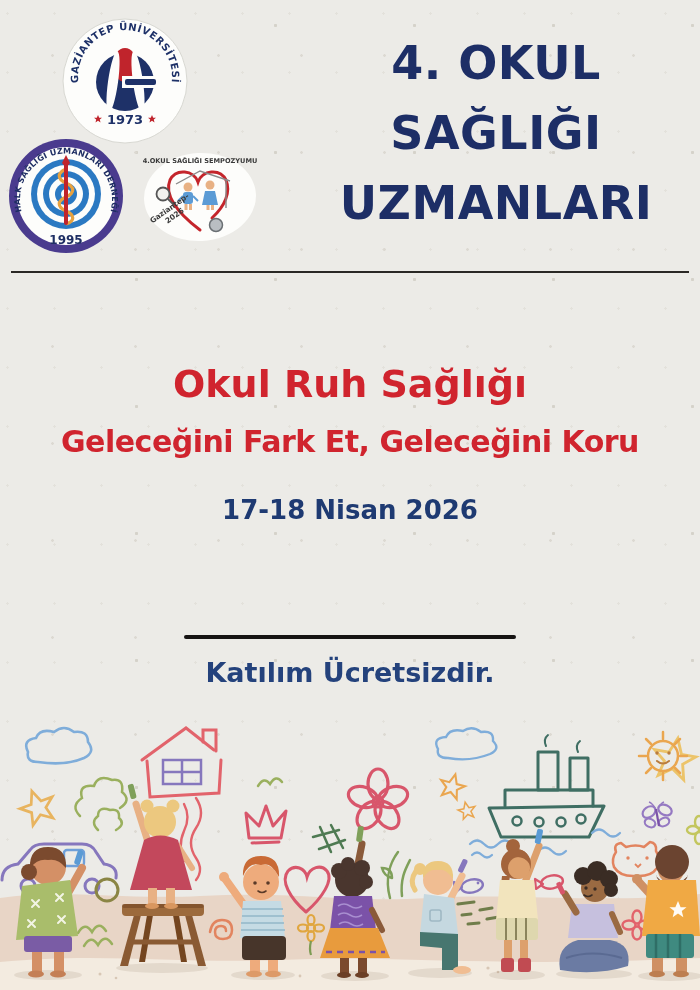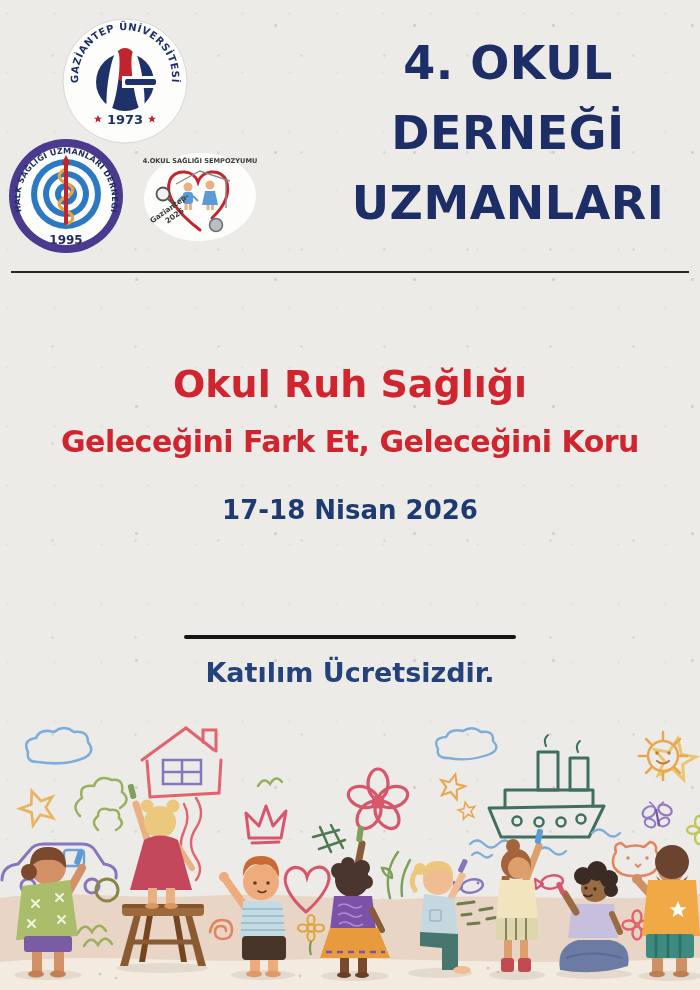--- a/index.html
+++ b/index.html
@@ -12,21 +12,21 @@
       radial-gradient(circle,#d5d2ca 1.3px,transparent 1.9px);
     background-size:83px 97px,47px 59px,139px 127px;
     background-position:11px 7px,31px 43px,67px 89px;
     font-family:"DejaVu Sans","Liberation Sans",sans-serif;
   }
   .logo{position:absolute;}
   .logo-uni{left:62px;top:18px;width:126px;height:126px;}
   .logo-hsud{left:7px;top:137px;width:118px;height:118px;}
   .logo-symp{left:142px;top:148px;width:116px;height:96px;}
   .title{
-    position:absolute;left:330px;top:28px;width:356px;text-align:center;
+    position:absolute;left:318px;top:28px;width:356px;text-align:center;
     color:#1d2e66;font-weight:bold;font-size:46px;line-height:70px;letter-spacing:.5px;
   }
   .divider1{position:absolute;left:11px;top:271px;width:678px;height:2px;background:#2a2825;}
   .divider2{position:absolute;left:184px;top:635px;width:332px;height:4px;background:#161413;border-radius:2px;}
   .centerline{position:absolute;left:0;width:700px;text-align:center;font-weight:bold;}
   .theme1{top:362px;font-size:38px;color:#d0242e;}
   .theme2{top:424px;font-size:30px;color:#d0242e;letter-spacing:-0.5px;white-space:nowrap;}
   .date{top:495px;font-size:26px;color:#1e3a72;}
   .venue{top:534px;font-size:23px;line-height:33px;color:#1e3a72;}
   .notes{top:657px;font-size:27px;line-height:31px;color:#24427c;}
@@ -105,21 +105,21 @@
         <rect x="69" y="57" width="3" height="5" fill="#e8b184"></rect>
     </g>
     <g transform="rotate(-35 30 64)">
       <text x="30" y="62" text-anchor="middle" font-size="7.5" font-weight="bold" fill="#3a3a3a">Gaziantep-</text>
       <text x="30" y="71" text-anchor="middle" font-size="7.5" font-weight="bold" fill="#3a3a3a">2026</text>
     </g>
   </svg>
 
   <div class="title">
     <div>4. OKUL</div>
-    <div>DERNEĞİ</div>
+    <div>SAĞLIĞI</div>
     <div>UZMANLARI</div>
   </div>
 
   <div class="divider1"></div>
 
   <div class="centerline theme1">Okul Ruh Sağlığı</div>
   <div class="centerline theme2">Geleceğini Fark Et, Geleceğini Koru</div>
 
   <div class="centerline date">17-18 Nisan 2026</div>
   <div class="centerline venue">

